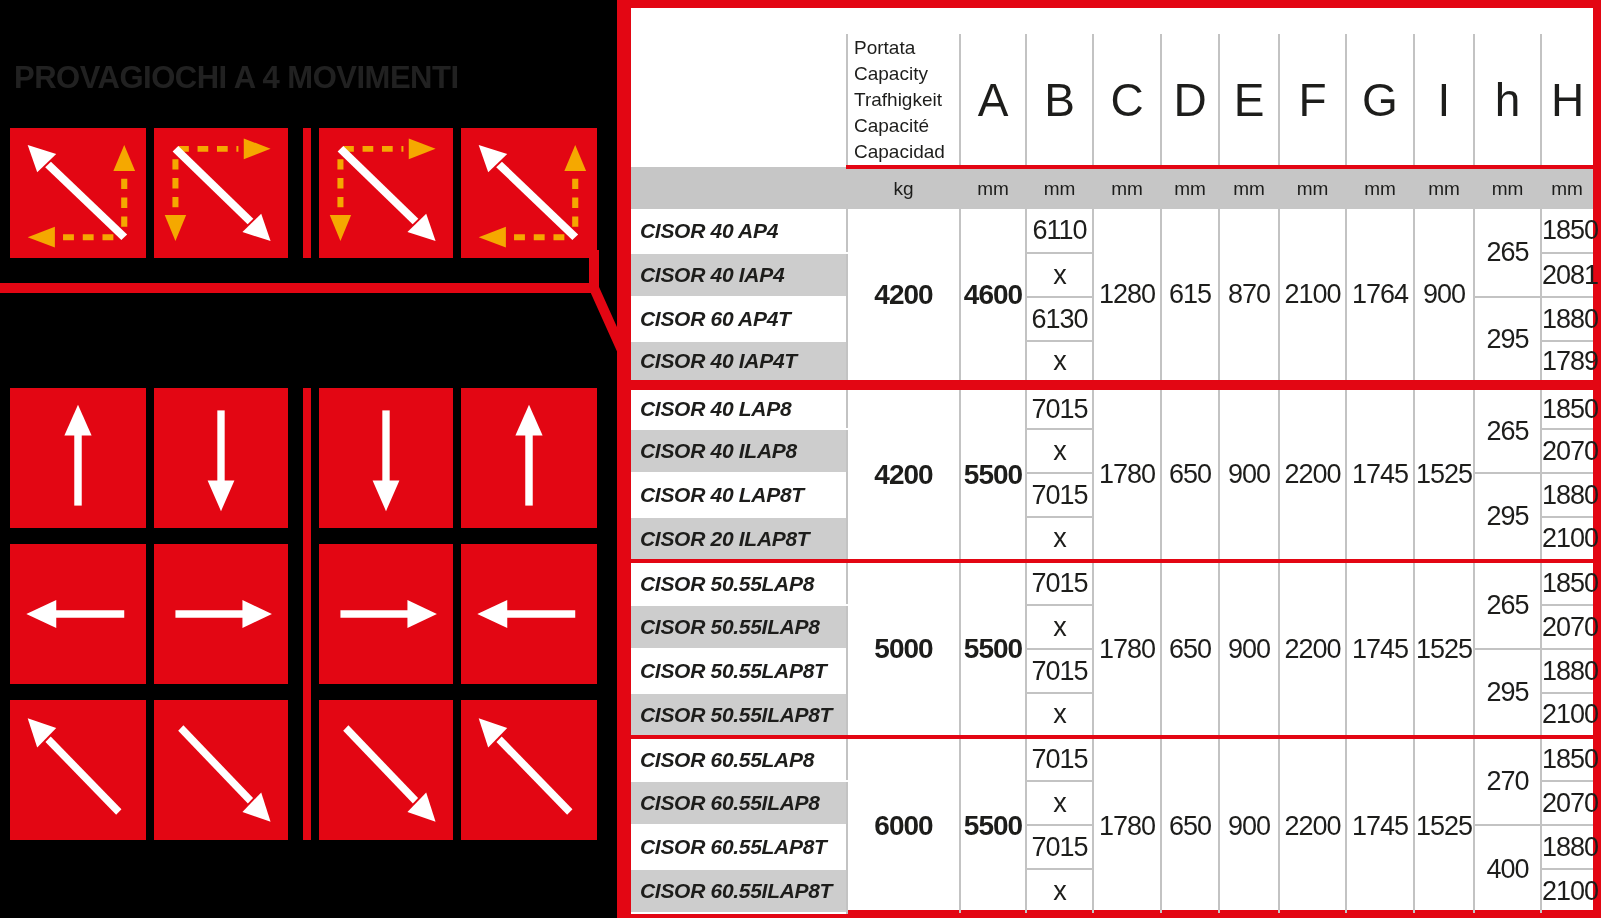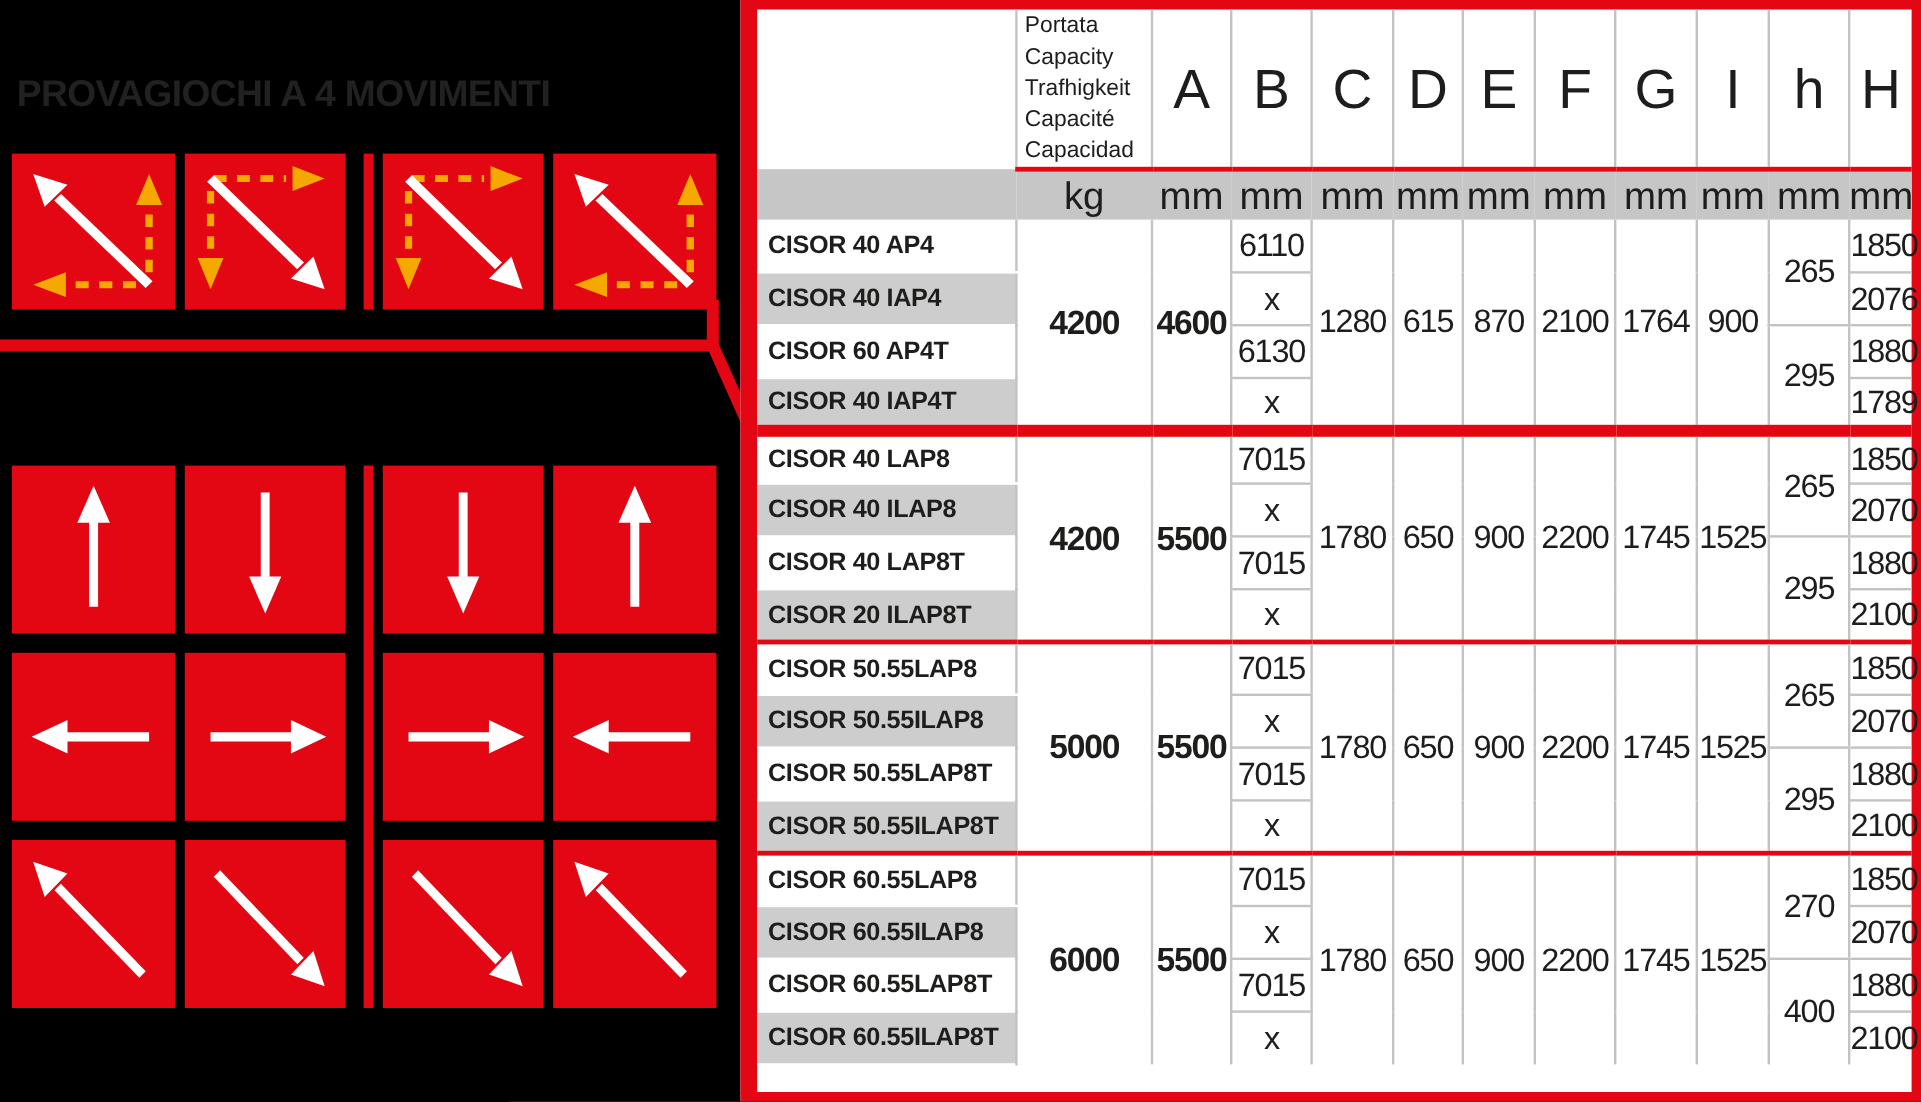--- a/index.html
+++ b/index.html
@@ -14,34 +14,34 @@
   #t2{top:330px;}
   .sq{position:absolute;background:var(--red);}
   .sq svg{width:100%;height:100%;display:block;}
   .gdiv{position:absolute;background:var(--red);}
   #callout{position:absolute;left:0;top:240px;overflow:visible;}
   #callout path{stroke:var(--red);stroke-width:10;fill:none;}
 
   
   #tableWrap{position:absolute;left:617px;top:0;width:984px;height:918px;background:#fff;
              border:8px solid var(--red);border-left-width:14px;box-sizing:border-box;}
-  table{border-collapse:collapse;table-layout:fixed;width:962px;height:642px;color:var(--ink);}
+  table{border-collapse:collapse;table-layout:fixed;width:962px;height:642px;color:var(--ink);margin-top:26px;}
   td{padding:0;vertical-align:middle;overflow:visible;}
   .hrow{height:133px;}
   .hcap{font-size:19px;line-height:26px;padding-left:6px;}
   .capline.it{}
   .hletter{font-size:46px;font-weight:400;text-align:center;}
   .vl{border-left:2px solid var(--line);}
   .rb{border-bottom:4px solid var(--red);}
   .units{height:42px;}
-  .units td{background:var(--band);font-size:32px;text-align:center;border-left:none;}
+  .units td{background:var(--band);font-size:19px;text-align:center;border-left:none;}
   .drow{height:44px;}
   .model{font-weight:700;font-size:21px;letter-spacing:-0.3px;padding-left:9px;text-align:left;white-space:nowrap;}
   .gray{background:var(--stripe);}
-  .wb{border-bottom:2px solid #fff;}
+  .wb{border-bottom:2px solid #fff;font-style:italic;}
   .val{font-size:27px;letter-spacing:-1px;text-align:center;white-space:nowrap;}
   .b{font-weight:700;font-size:28px;}
   .hb{border-bottom:2px solid var(--line);}
   tr.sepT>td{border-top:10px solid var(--red);}
   tr.sepN>td{border-top:4px solid var(--red);}
 </style>
 </head>
 <body>
 
 <div id="stage">
@@ -231,21 +231,21 @@
             <td class="val vl" rowspan="4">870</td>
             <td class="val vl" rowspan="4">2100</td>
             <td class="val vl" rowspan="4">1764</td>
             <td class="val vl" rowspan="4">900</td>
             <td class="val vl hb" rowspan="2">265</td>
             <td class="val vl hb">1850</td>
           </tr>
           <tr class="drow">
             <td class="model gray wb">CISOR 40 IAP4</td>
             <td class="val vl hb">x</td>
-            <td class="val vl hb">2076</td>
+            <td class="val vl hb">2081</td>
           </tr>
           <tr class="drow">
             <td class="model wb">CISOR 60 AP4T</td>
             <td class="val vl hb">6130</td>
             <td class="val vl" rowspan="2">295</td>
             <td class="val vl hb">1880</td>
           </tr>
           <tr class="drow">
             <td class="model gray wb">CISOR 40 IAP4T</td>
             <td class="val vl">x</td>

